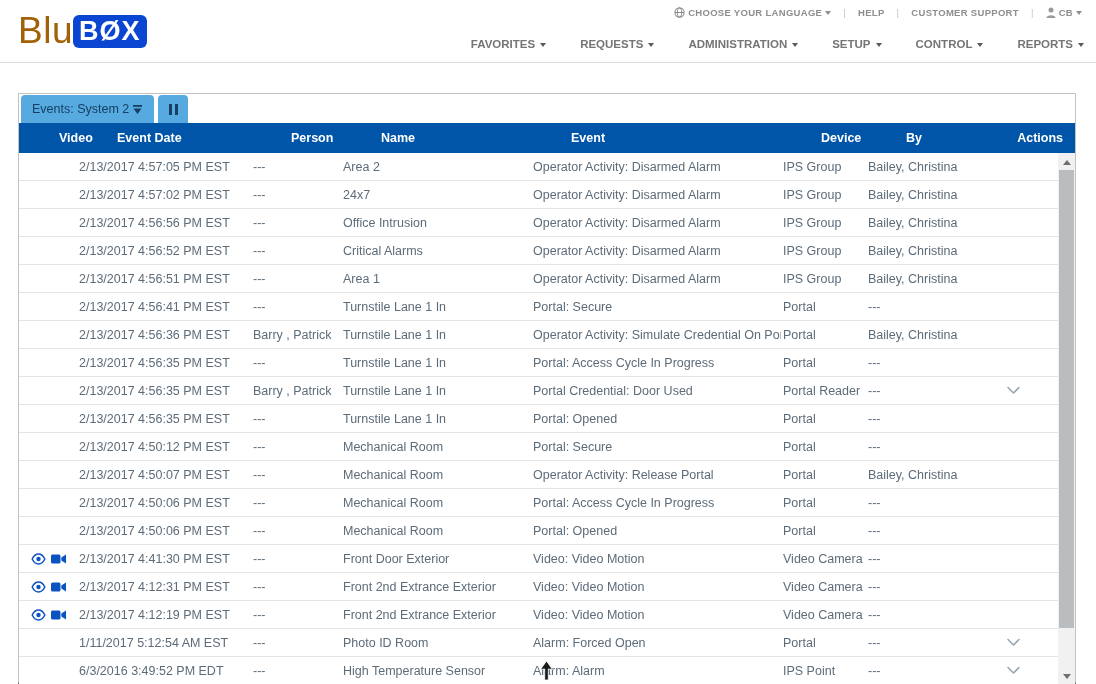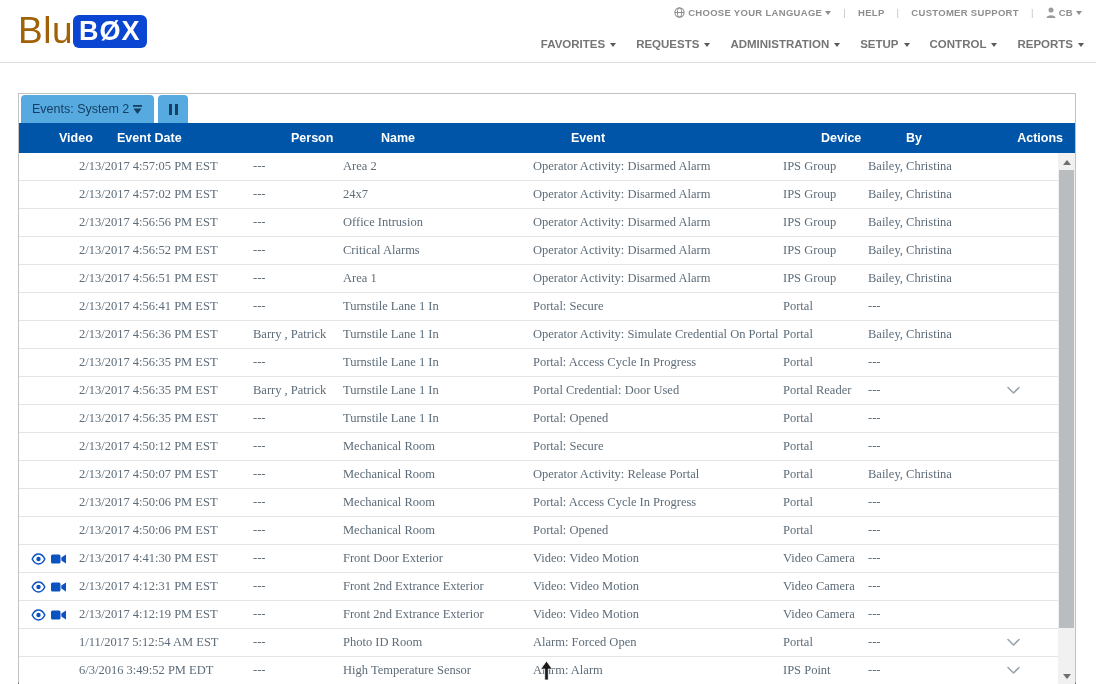--- a/index.html
+++ b/index.html
@@ -23,21 +23,21 @@
   .logo { position:absolute; left:18px; top:10px; display:flex; align-items:center; cursor:pointer; }
   .logo-thin { font-size:37px; color:#a16207; letter-spacing:.5px; font-weight:400; }
   .logo-box {
     background:#0a46d2; color:#fff; font-weight:bold; font-size:27px;
     padding:0 6px; height:33px; line-height:32px; border-radius:6px; letter-spacing:1px;
   }
 
   
   .main-nav {
     position:absolute; top:38px; right:12px;
-    display:flex; gap:20px; font-size:11.5px; font-weight:bold; color:#757575;
+    display:flex; gap:34px; font-size:11.5px; font-weight:bold; color:#757575;
   }
   .nav-item { display:flex; align-items:center; gap:5px; cursor:pointer; }
   .nav-item .caret { border-top-color:#5a5a5a; }
 
   .header-sep { position:absolute; top:62px; left:0; width:1096px; height:0; border-top:1px solid #dcdcdc; }
 
   
   .panel {
     position:absolute; left:18px; top:93px; width:1058px; height:591px;
     border:1px solid #c2c2c2; border-bottom:2px solid #4a4a4a; background:#fff;
@@ -62,21 +62,21 @@
   .table-wrap { position:relative; height:562px; }
   .thead, .trow {
     display:grid;
     grid-template-columns:58px 174px 90px 190px 250px 85px 120px 1fr;
     align-items:center;
   }
   .thead { background:#0055a8; height:30px; color:#fff; font-weight:bold; font-size:12.5px; }
   .thead .hcell { padding-left:40px; cursor:pointer; white-space:nowrap; }
   .thead .h-actions { text-align:right; padding-left:0; padding-right:12px; }
 
-  .tbody { margin-right:6px;font-family:Liberation Serif, serif; }
+  .tbody { margin-right:6px; }
   .trow { height:28px; border-bottom:1px solid #e4e4e4; font-size:12.5px; color:#5d6c79; background:#fff; cursor:default; }
   .cell { padding-left:2px; white-space:nowrap; overflow:hidden; }
   .c-video { display:flex; justify-content:center; align-items:center; gap:5px; padding:0; }
   .c-actions { display:flex; justify-content:flex-start; align-items:center; padding-left:20px; }
   .vicons { display:none; align-items:center; gap:5px; }
   .chev { display:none; }
 
   
   .vscroll { position:absolute; right:0; top:30px; bottom:0; width:17px; background:#f1f1f1; }
   .sb-btn { position:absolute; left:0; width:17px; height:17px; display:flex; align-items:center; justify-content:center; cursor:pointer; }

